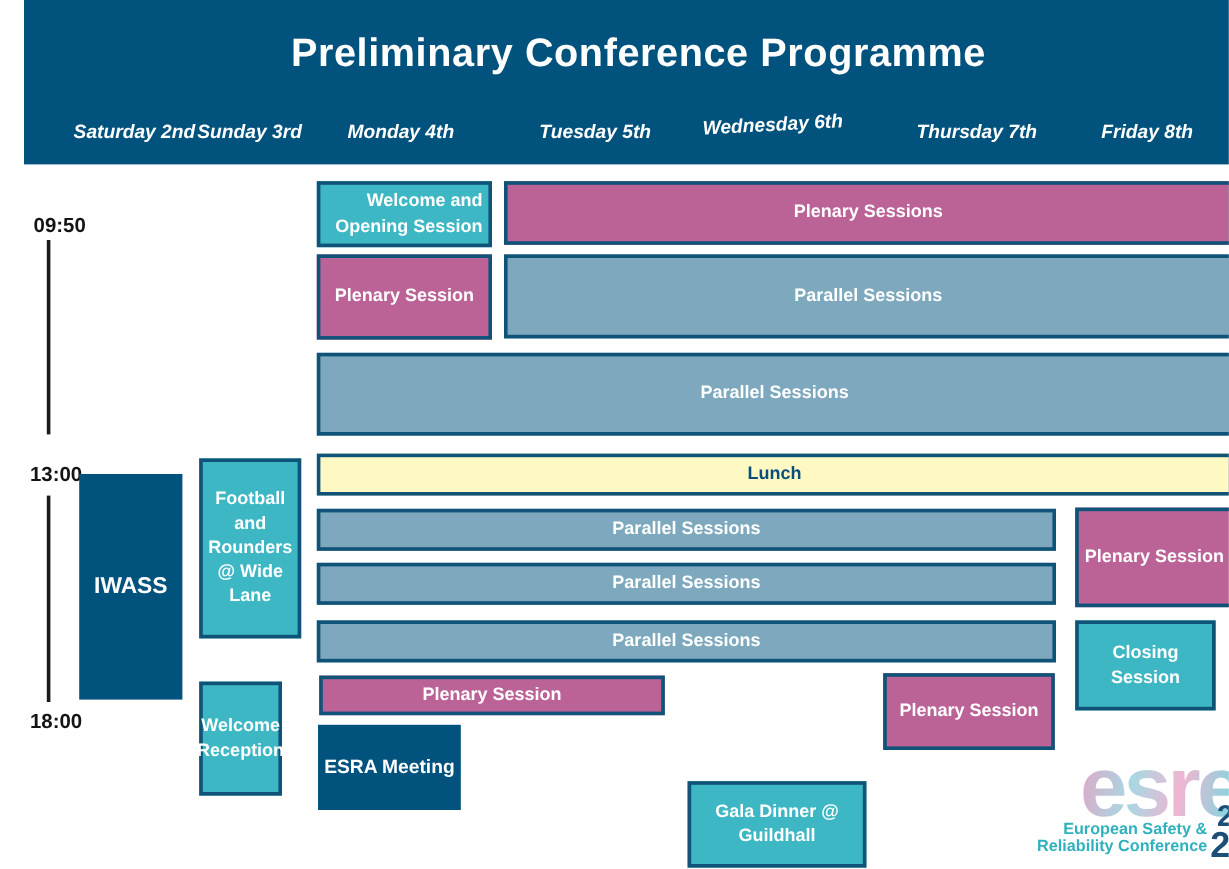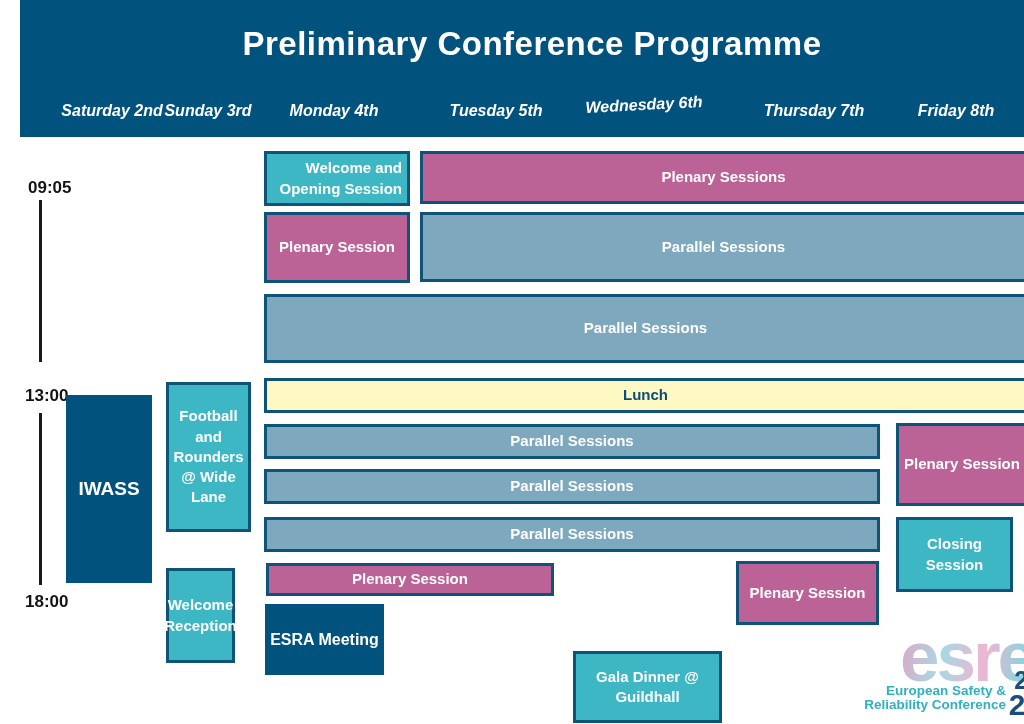--- a/index.html
+++ b/index.html
@@ -62,21 +62,21 @@
         <div class="day-label" style="left: 188px; top: 102px;">Sunday 3rd</div>
         <div class="day-label" style="left: 314px; top: 102px;">Monday 4th</div>
         <div class="day-label" style="left: 476px; top: 102px;">Tuesday 5th</div>
         <div class="day-label" style="left: 624px; top: 96px; transform: translateX(-50%) rotate(-3deg);">Wednesday 6th</div>
         <div class="day-label" style="left: 794px; top: 102px;">Thursday 7th</div>
         <div class="day-label" style="left: 936px; top: 102px;">Friday 8th</div>
       </div>
   </div>
 
   <div id="time-axis">
-      <div class="time-label" style="left: 8px; top: 178px;">09:05</div>
+      <div class="time-label" style="left: 8px; top: 178px;">09:50</div>
       <div class="time-label" style="left: 5px; top: 386px;">13:00</div>
       <div class="time-label" style="left: 5px; top: 592px;">18:00</div>
       <div class="time-line" style="left: 19px; top: 200px; height: 162px;"></div>
       <div class="time-line" style="left: 19px; top: 413px; height: 172px;"></div>
     </div>
   <div id="blocks">
       <div class="block teal" style="left: 244px; top: 151px; width: 146px; height: 55px; text-align: right;">Welcome and Opening Session</div>
       <div class="block pink" style="left: 400px; top: 151px; width: 607px; height: 53px;">Plenary Sessions</div>
       <div class="block pink" style="left: 244px; top: 212px; width: 146px; height: 71px;">Plenary Session</div>
       <div class="block slate" style="left: 400px; top: 212px; width: 607px; height: 70px;">Parallel Sessions</div>

